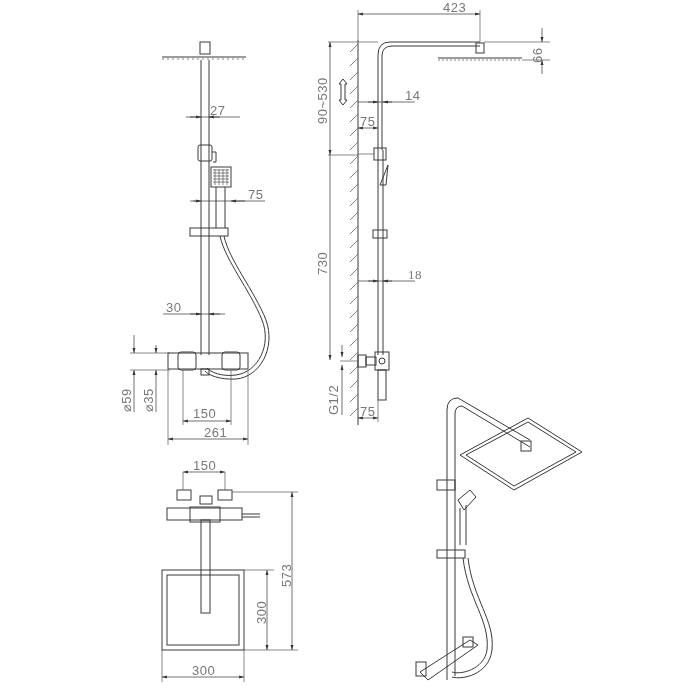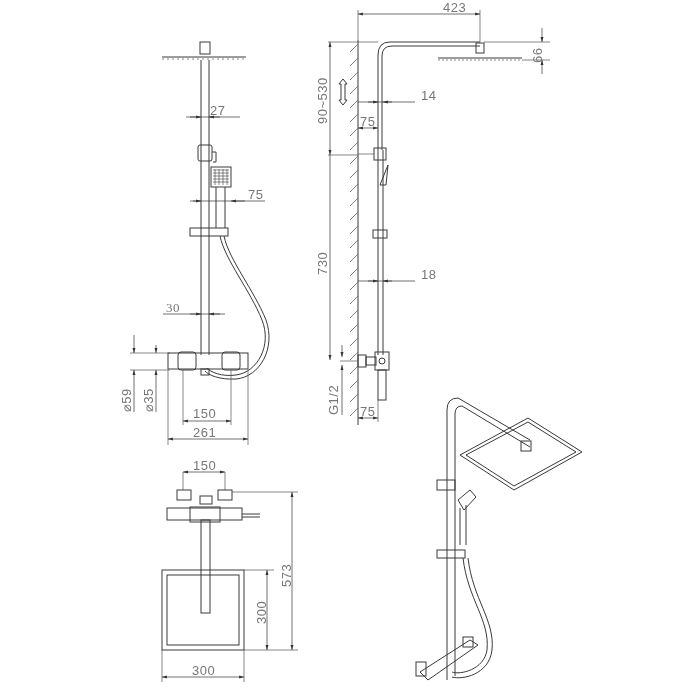--- a/index.html
+++ b/index.html
@@ -206,33 +206,33 @@
     <path d="M463,558 C468,600 490,620 487,650 C484,670 460,675 452,672" class="ln"></path>
     <path d="M468,558 C473,600 495,620 492,650 C489,675 462,680 452,677" class="ln"></path>
     <polygon points="420,672 470,640 478,645 428,680" class="ln"></polygon>
     <rect x="416" y="662" width="10" height="14" class="ln"></rect>
     <rect x="463" y="637" width="10" height="10" class="ln"></rect>
   </g>
 </svg>
 
 <span class="lbl" style="left:210px;top:104px;">27</span>
 <span class="lbl" style="left:248px;top:188px;">75</span>
-<span class="lbl" style="left:166px;top:301px;font-family:Liberation Serif, serif;">30</span>
+<span class="lbl" style="left:166px;top:301px;">30</span>
 <span class="lbl rot" style="left:120px;top:412px;">⌀59</span>
 <span class="lbl rot" style="left:142px;top:412px;">⌀35</span>
 <span class="lbl" style="left:193px;top:407px;">150</span>
-<span class="lbl" style="left:193px;top:426px;">261</span>
+<span class="lbl" style="left:204px;top:426px;">261</span>
 
 <span class="lbl" style="left:407px;top:1px;margin-left:36px;">423</span>
 <span class="lbl rot" style="left:531px;top:63px;">66</span>
 <span class="lbl rot" style="left:316px;top:124px;">90~530</span>
-<span class="lbl" style="left:421px;top:89px;">14</span>
+<span class="lbl" style="left:405px;top:89px;">14</span>
 <span class="lbl" style="left:360px;top:115px;">75</span>
 <span class="lbl rot" style="left:316px;top:275px;">730</span>
-<span class="lbl" style="left:421px;top:268px;">18</span>
+<span class="lbl" style="left:408px;top:268px;font-family:Liberation Serif, serif;">18</span>
 <span class="lbl rot" style="left:327px;top:415px;">G1/2</span>
 <span class="lbl" style="left:360px;top:405px;">75</span>
 
 <span class="lbl" style="left:193px;top:459px;">150</span>
 <span class="lbl rot" style="left:280px;top:587px;">573</span>
 <span class="lbl rot" style="left:255px;top:624px;">300</span>
 <span class="lbl" style="left:192px;top:664px;">300</span>
 </div>
 
 </body></html>

